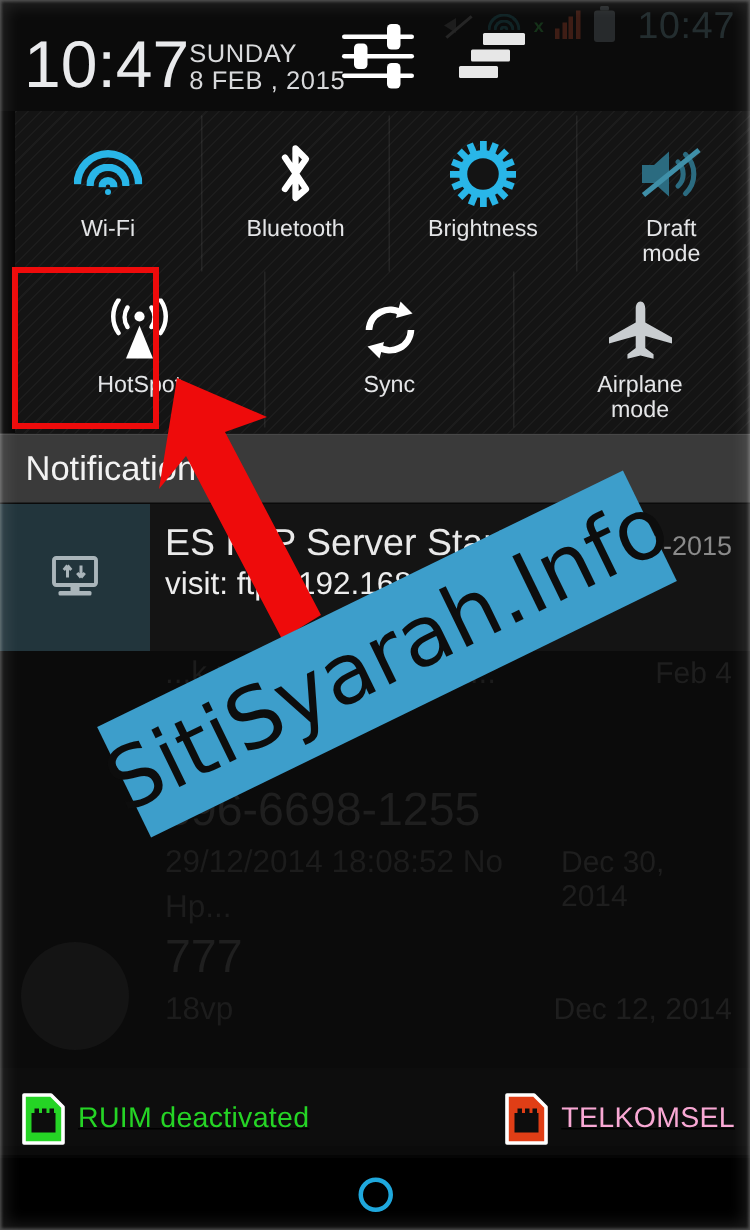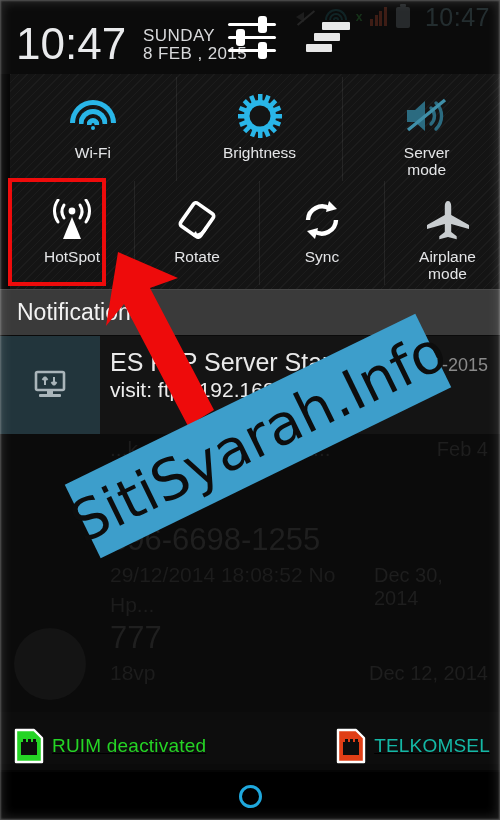--- a/index.html
+++ b/index.html
@@ -55,21 +55,21 @@
   .mute-ghost .slash{position:absolute;left:-1px;top:8px;width:22px;height:2px;background:#777;transform:rotate(-40deg);}
 
   .sb-main{
     position:absolute; left:0; right:0; top:14px; height:60px;
     display:flex; align-items:center; padding-left:16px;
   }
   .clock-big{
     color:#e9eaec; font-size:44px; font-weight:300; letter-spacing:0px;
     line-height:44px;
   }
-  .date-block{ margin-left:17px; line-height:1.05; padding-top:2px;}
+  .date-block{ line-height:1.05; padding-top:2px;}
   .date-day{ color:#d8d9db; font-size:17px; letter-spacing:.4px;}
   .date-full{ color:#d8d9db; font-size:17px; letter-spacing:.4px;}
 
   .sb-icons{
     position:absolute; right:0; top:10px; height:56px;
     display:flex; align-items:center; gap:30px; padding-right:150px;
   }
   .ico-sliders{ position:relative; width:48px; height:40px;}
   .ico-sliders .row{position:absolute;left:0;width:48px;height:3px;background:#fff;border-radius:2px;}
   .ico-sliders .row:nth-child(1){top:5px}
@@ -178,21 +178,21 @@
   .sim-bar{
     position:absolute; left:0; bottom:56px; width:100%; height:52px;
     background:#0d0d0d; display:flex; align-items:flex-end;text-decoration:underline;
   }
   .sim-item{ display:flex; align-items:center; gap:8px; }
   .sim-item.left{ padding-left:14px; }
   .sim-item.right{ margin-left:auto; padding-right:10px; }
   .sim-card{ width:30px; height:36px; }
   .sim-text{ font-size:19px; letter-spacing:.2px;}
   .sim-text.green{ color:#25d425; }
-  .sim-text.red{ color:#14b8a6; }
+  .sim-text.red{ color:#f9a8d4; }
 
   
   .navbar{
     position:absolute; left:0; bottom:0; width:100%; height:48px;
     background:#000; display:flex; align-items:center; justify-content:center;
   }
   .home-ring{
     width:23px; height:23px; border-radius:50%; border:3px solid #1fa8dd;
   }
 
@@ -272,20 +272,28 @@
           <div class="i-wifi">
               <span></span>
               <span></span>
               <span></span>
               <span></span>
             </div>
         </div>
         <div class="qs-label">Wi-Fi</div>
       </div>
 
+      <div class="qs-tile">
+        <div class="qs-icon">
+          <svg class="i-bt" viewBox="0 0 30 46">
+            <path d="M8 12 L22 33 L15 39 L15 6 L22 13 L8 33" fill="none" stroke="#fff" stroke-width="4.2" stroke-linejoin="round" stroke-linecap="round"></path>
+          </svg>
+        </div>
+        <div class="qs-label">Bluetooth</div>
+      </div>
 
 
       <div class="qs-tile">
         <div class="qs-icon">
           <svg class="i-bright" viewBox="0 0 44 44">
             <g fill="#29b6e8">
               <circle cx="22" cy="22" r="16"></circle>
               <g>
                 <rect x="20" y="0" width="4.5" height="7"></rect>
                   <rect x="20" y="37" width="4.5" height="7"></rect>
@@ -313,51 +321,41 @@
 
       <div class="qs-tile">
         <div class="qs-icon">
           <svg class="i-ringer" viewBox="0 0 48 40">
             <path d="M4 14 H12 L22 5 V35 L12 26 H4 Z" fill="#2b6b80"></path>
             <path d="M28 12 a11 11 0 0 1 0 16" fill="none" stroke="#2b6b80" stroke-width="3.4" stroke-linecap="round"></path>
             <path d="M33 7 a18 18 0 0 1 0 26" fill="none" stroke="#2b6b80" stroke-width="3.4" stroke-linecap="round"></path>
             <line x1="5" y1="34" x2="42" y2="4" stroke="#3f8fa8" stroke-width="3.4"></line>
           </svg>
         </div>
-        <div class="qs-label"><span>Server</span><br><span>mode</span></div>
+        <div class="qs-label"><span>Draft</span><br><span>mode</span></div>
       </div>
     </div>
 
     <div class="qs-row">
 
 
       <div class="qs-tile">
         <div class="qs-icon">
           <svg class="i-hotspot" viewBox="0 0 46 42">
             <circle cx="23" cy="12" r="3.4" fill="#fff"></circle>
             <path d="M15 6 a12 12 0 0 0 0 13" fill="none" stroke="#fff" stroke-width="3" stroke-linecap="round"></path>
             <path d="M31 6 a12 12 0 0 1 0 13" fill="none" stroke="#fff" stroke-width="3" stroke-linecap="round"></path>
             <path d="M9 1 a19 19 0 0 0 0 22" fill="none" stroke="#fff" stroke-width="3" stroke-linecap="round"></path>
             <path d="M37 1 a19 19 0 0 1 0 22" fill="none" stroke="#fff" stroke-width="3" stroke-linecap="round"></path>
             <path d="M23 18 L32 40 H14 Z" fill="#fff"></path>
           </svg>
         </div>
         <div class="qs-label">HotSpot</div>
       </div>
 
-      <div class="qs-tile">
-        <div class="qs-icon">
-          <svg class="i-rotate" viewBox="0 0 44 44">
-            <rect x="10" y="8" width="24" height="28" rx="3" fill="none" stroke="#fff" stroke-width="3.6" transform="rotate(35 22 22)"></rect>
-            <path d="M31 30 a11 11 0 0 1 -12 7" fill="none" stroke="#fff" stroke-width="3.2" stroke-linecap="round"></path>
-            <path d="M21 33 l-4 4 l6 2 z" fill="#fff"></path>
-          </svg>
-        </div>
-        <div class="qs-label">Rotate</div>
-      </div>
 
       <div class="qs-tile">
         <div class="qs-icon">
           <svg class="i-sync" viewBox="0 0 42 42">
             <path d="M7 21 a14 14 0 0 1 22 -11" fill="none" stroke="#fff" stroke-width="4.4" stroke-linecap="butt"></path>
             <path d="M35 21 a14 14 0 0 1 -22 11" fill="none" stroke="#fff" stroke-width="4.4" stroke-linecap="butt"></path>
             <path d="M28 2 l8 8 l-11 3 z" fill="#fff"></path>
             <path d="M14 40 l-8 -8 l11 -3 z" fill="#fff"></path>
           </svg>
         </div>

